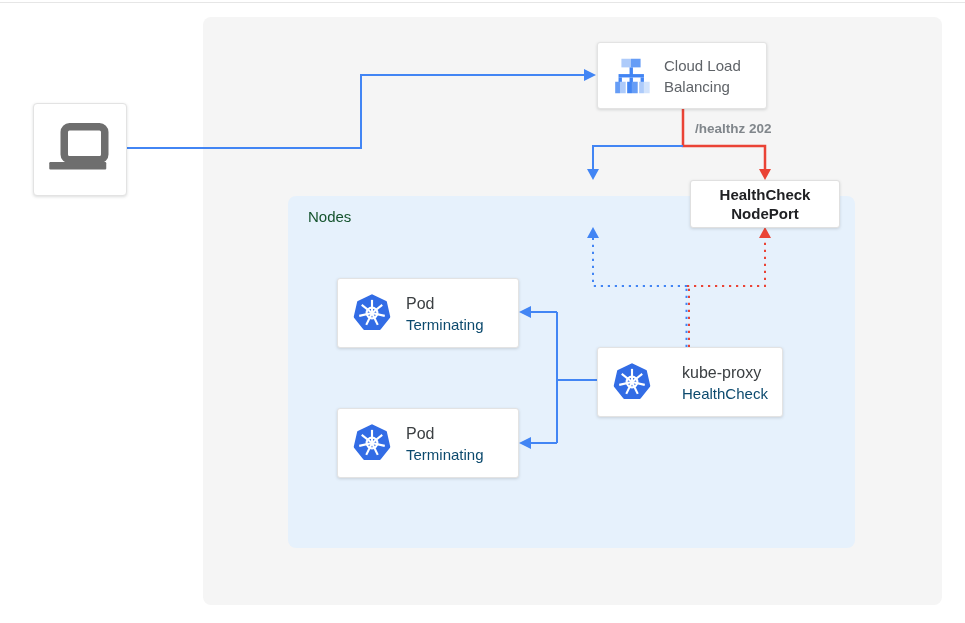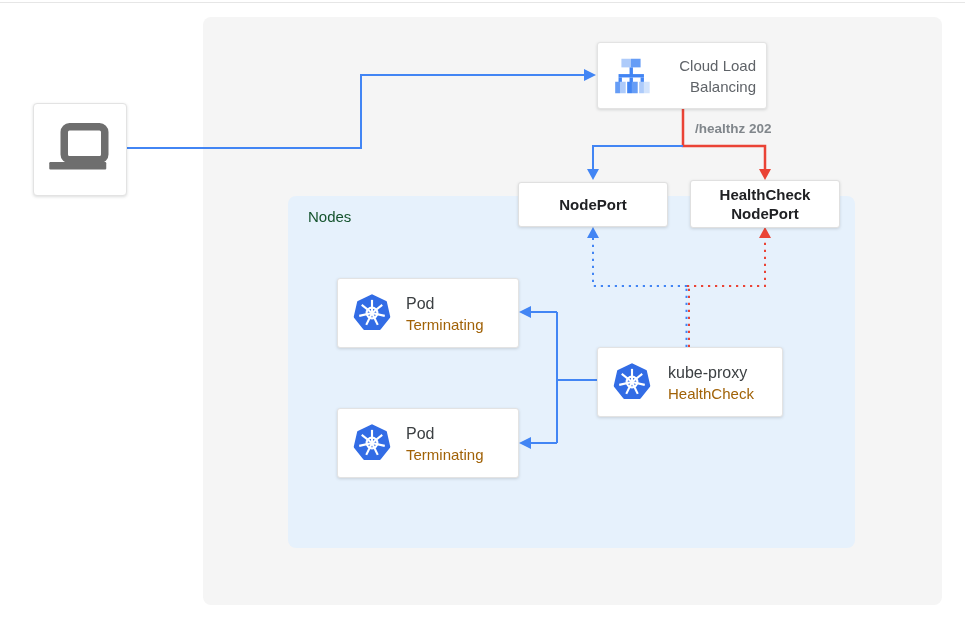--- a/index.html
+++ b/index.html
@@ -66,21 +66,20 @@
     width: 94px; height: 93px;
     justify-content: center;
     border-radius: 4px;
   }
 
   .clb-card {
     left: 597px; top: 42px;
     width: 170px; height: 67px;
     padding: 0 10px;
     gap: 10px;
-    text-align: right;
   }
   .clb-text {
     font-size: 15px;
     line-height: 21px;
     color: #5f6368;
   }
 
   .port-card {
     border: 1px solid #e0e0e0;
     justify-content: center;
@@ -99,25 +98,25 @@
     gap: 14px;
     align-items: center;
   }
   .pod1-card { left: 337px; top: 278px; }
   .pod2-card { left: 337px; top: 408px; }
 
   .kubeproxy-card {
     left: 597px; top: 347px;
     width: 186px; height: 70px;
     padding: 0 14px;
-    gap: 16px;
+    gap: 30px;
   }
 
   .card-title { font-size: 16px; color: #3c4043; line-height: 23px; }
-  .card-subtitle { font-size: 15px; color: #a16207; line-height: 20px; }
+  .card-subtitle { font-size: 15px; color: #0c4a6e; line-height: 20px; }
 
   .edge-label {
     position: absolute;
     left: 695px; top: 121px;
     font-size: 13.5px;
     font-weight: bold;
     color: #80868b;
     white-space: nowrap;
   }
 
@@ -195,23 +194,20 @@
       <rect x="20" y="30" width="5" height="12" fill="#4285F4"></rect>
       <rect x="25" y="30" width="6" height="12" fill="#669DF6"></rect>
       <rect x="32.5" y="30" width="5" height="12" fill="#AECBFA"></rect>
       <rect x="37.5" y="30" width="6" height="12" fill="#D2E3FC"></rect>
     </svg>
     <div class="clb-text">Cloud Load Balancing</div>
   </div>
 
   <div class="edge-label">/healthz 202</div>
 
-  <div class="card port-card nodeport-card">
-    <span>NodePort</span>
-  </div>
 
   <div class="card port-card healthcheck-card">
     <span>HealthCheck NodePort</span>
   </div>
 
   <div class="card pod-card pod1-card">
     <svg class="icon k8s" width="40" height="40" viewBox="0 0 32 32">
       <path d="M16 2 L26.9 7.3 L29.6 19.1 L22.1 28.6 L9.9 28.6 L2.4 19.1 L5.1 7.3 Z" fill="#326CE5" stroke="#326CE5" stroke-width="2" stroke-linejoin="round"></path>
       <g stroke="#ffffff" stroke-width="1.7" fill="none">
         <circle cx="16" cy="16" r="4.3"></circle>

